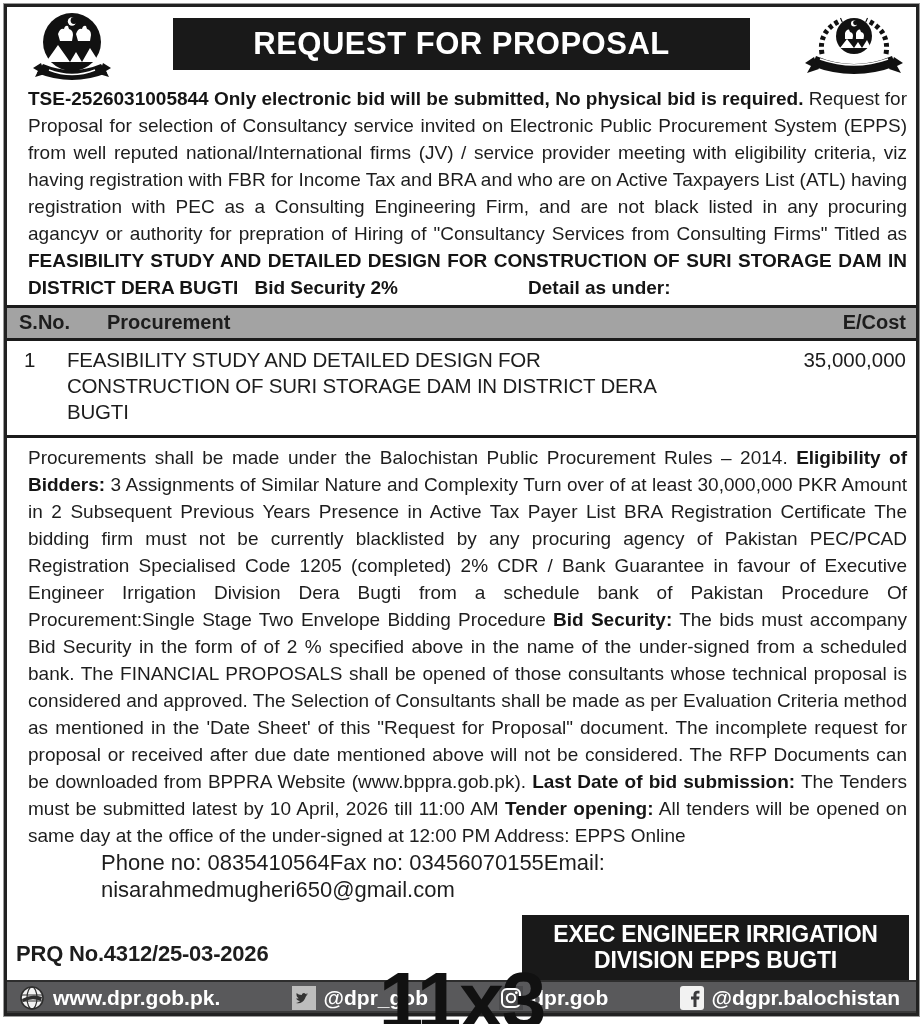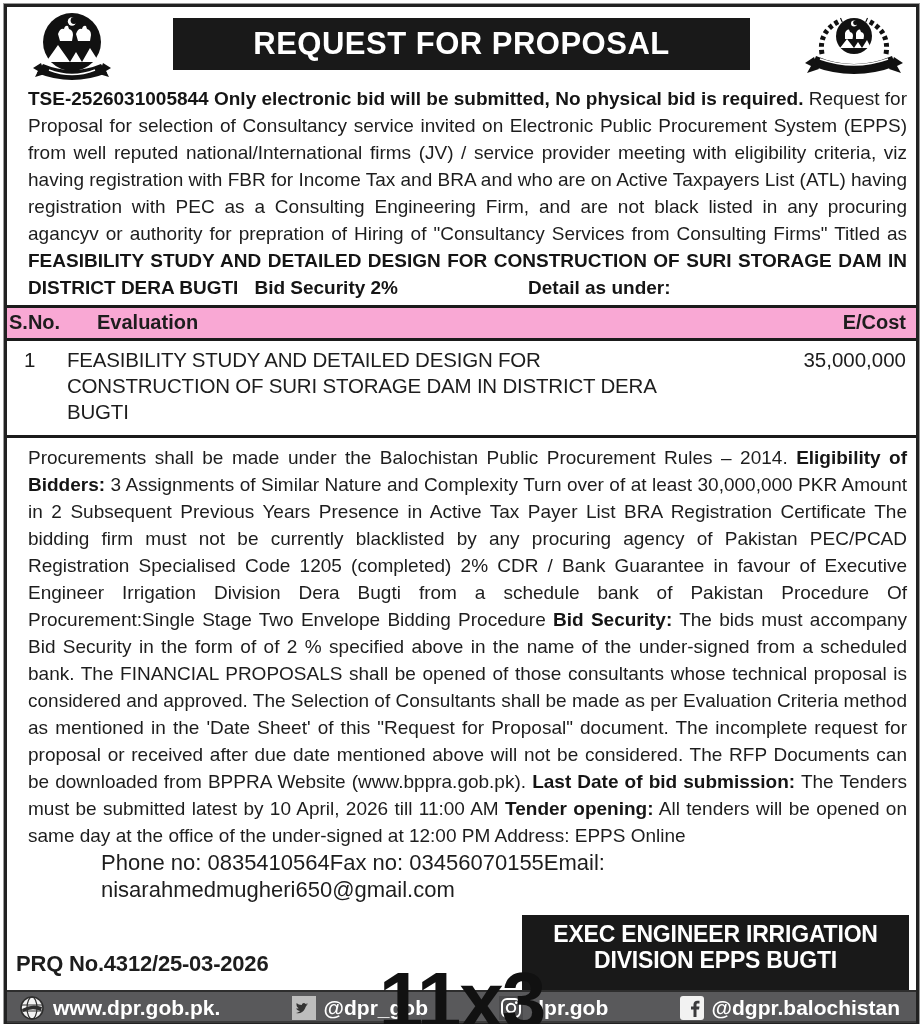--- a/index.html
+++ b/index.html
@@ -52,25 +52,25 @@
     color: #1d1d1d;
     margin-left: 12px;
   }
   .para b { color: #151515; }
   .spacer-sm { display: inline-block; width: 16px; }
   .spacer-lg { display: inline-block; width: 130px; }
   
   .tbl { margin-top: 4px; border-top: 3px solid #1b1b1b; border-bottom: 3px solid #1b1b1b; }
   .tbl-head {
     display: flex;
-    background: #f9a8d4;
+    background: #a3a3a3;
     border-bottom: 3px solid #1b1b1b;
     font-weight: bold;
     font-size: 20px;
-    padding: 3px 10px 4px 2px;
+    padding: 3px 10px 4px 12px;
   }
   .tbl-head .c-sno { width: 88px; }
   .tbl-head .c-desc { flex: 1; }
   .tbl-head .c-cost { text-align: center; }
   .tbl-row {
     display: flex;
     font-size: 20.5px;
     line-height: 26px;
     padding: 6px 10px 10px 17px;
   }
@@ -94,21 +94,21 @@
     font-size: 22px;
     padding-bottom: 13px;
     letter-spacing: -0.2px;
   }
   .office-box {
     margin-left: auto;
     margin-right: 7px;
     background: #191919;
     color: #ffffff;
     width: 387px;
-    padding: 6px 8px 17px 8px;
+    padding: 6px 8px 7px 8px;
     text-align: center;
     font-weight: bold;
     font-size: 23px;
     line-height: 26px;
     letter-spacing: -0.2px;
   }
   
   .social {
     display: flex;
     align-items: center;
@@ -178,21 +178,21 @@
         <path d="M96 45 l9 6 l-6 3 l4 7 l-12 -4 Z" fill="#111"></path>
       </svg>
     </span>
   </div>
 
   <div class="para"><b>TSE-2526031005844 Only electronic bid will be submitted, No physical bid is required.</b><span> Request for Proposal for selection of Consultancy service invited on Electronic Public Procurement System (EPPS) from well reputed national/International firms (JV) / service provider meeting with eligibility criteria, viz having registration with FBR for Income Tax and BRA and who are on Active Taxpayers List (ATL) having registration with PEC as a Consulting Engineering Firm, and are not black listed in any procuring agancyv or authority for prepration of Hiring of "Consultancy Services from Consulting Firms" Titled as </span><b>FEASIBILITY STUDY AND DETAILED DESIGN FOR CONSTRUCTION OF SURI STORAGE DAM IN DISTRICT DERA BUGTI</b><span class="spacer-sm"></span><b>Bid Security 2%</b><span class="spacer-lg"></span><b>Detail as under:</b></div>
 
   <div class="tbl">
     <div class="tbl-head">
       <span class="c-sno">S.No.</span>
-      <span class="c-desc">Evaluation</span>
+      <span class="c-desc">Procurement</span>
       <span class="c-cost">E/Cost</span>
     </div>
     <div class="tbl-row">
       <span class="c-sno">1</span>
       <span class="c-desc">FEASIBILITY STUDY AND DETAILED DESIGN FOR CONSTRUCTION OF SURI STORAGE DAM IN DISTRICT DERA BUGTI</span>
       <span class="c-cost">35,000,000</span>
     </div>
   </div>
 
   <div class="para" style="padding-top:6px;"><span>Procurements shall be made under the Balochistan Public Procurement Rules – 2014. </span><b>Eligibility of Bidders:</b><span> 3 Assignments of Similar Nature and Complexity Turn over of at least 30,000,000 PKR Amount in 2 Subsequent Previous Years Presence in Active Tax Payer List BRA Registration Certificate The bidding firm must not be currently blacklisted by any procuring agency of Pakistan PEC/PCAD Registration Specialised Code 1205 (completed) 2% CDR / Bank Guarantee in favour of Executive Engineer Irrigation Division Dera Bugti from a schedule bank of Pakistan Procedure Of Procurement:Single Stage Two Envelope Bidding Procedure </span><b>Bid Security:</b><span> The bids must accompany Bid Security in the form of  of 2 % specified above in the name of the under-signed from a scheduled bank. The FINANCIAL PROPOSALS shall be opened of those consultants whose technical proposal is considered and approved. The Selection of Consultants shall be made as per Evaluation Criteria method as mentioned in the 'Date Sheet' of this "Request for Proposal" document. The incomplete request for proposal or received after due date mentioned above will not be considered. The RFP Documents can be downloaded from BPPRA Website (www.bppra.gob.pk). </span><b>Last Date of bid submission:</b><span> The Tenders must be submitted latest by 10 April, 2026 till 11:00 AM  </span><b>Tender opening:</b><span> All tenders will be opened on same day at the office of the under-signed at 12:00 PM Address: EPPS Online</span></div>

